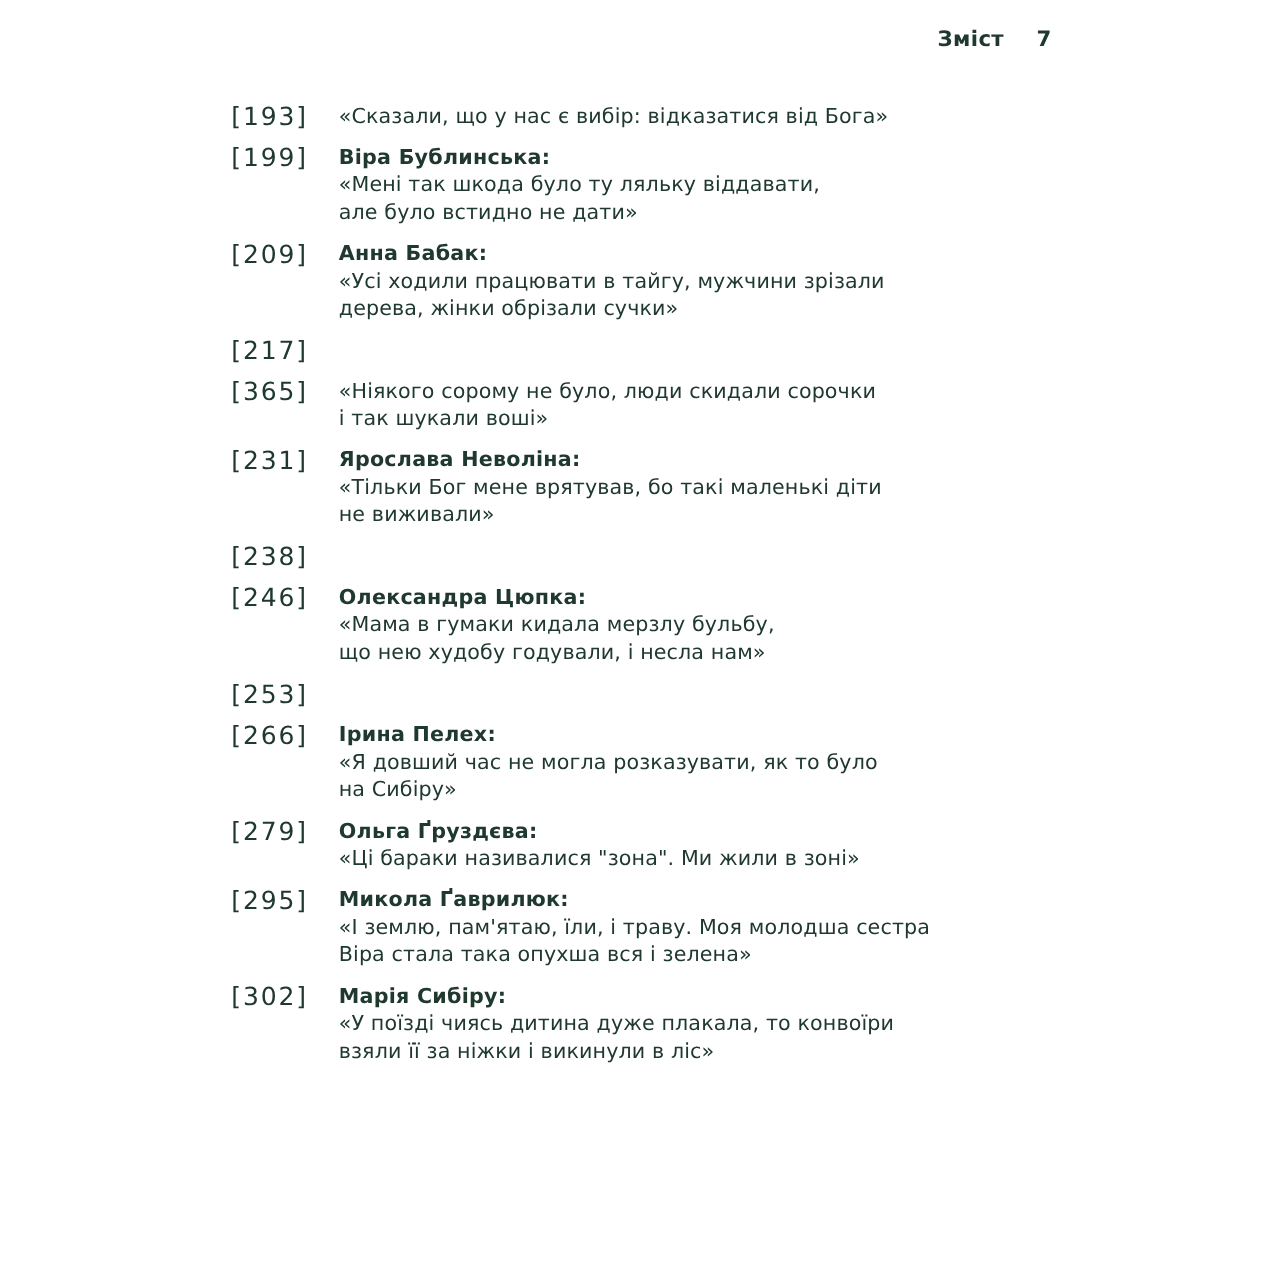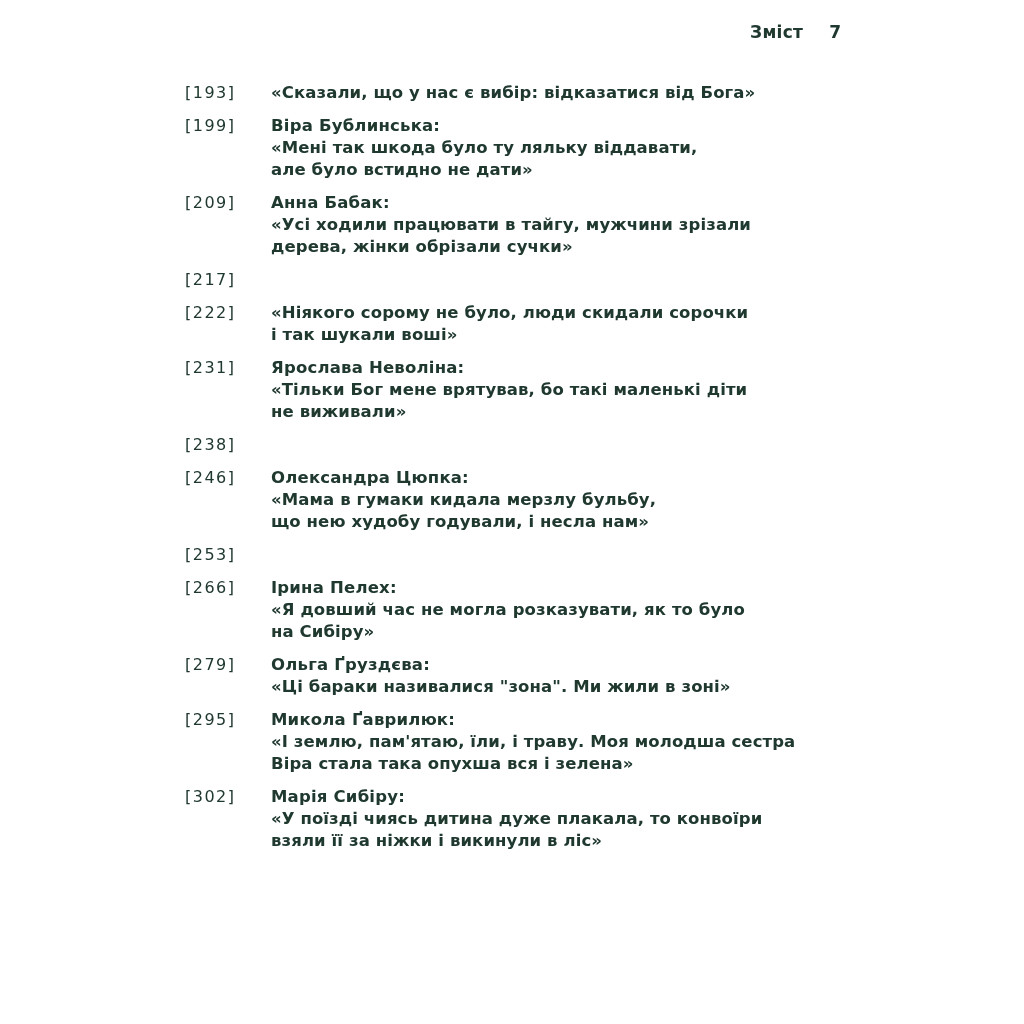--- a/index.html
+++ b/index.html
@@ -34,37 +34,37 @@
     top: 82px;
     width: 660px;
   }
   .entry {
     display: flex;
     align-items: flex-start;
     margin-bottom: 11px;
   }
   .entry-num {
     flex: 0 0 86px;
-    font-size: 16px;
+    font-size: 20px;
     letter-spacing: 1.5px;
     color: #20392f;
     line-height: 22px;
     white-space: nowrap;
   }
   .entry-body {
     flex: 1;
     font-size: 16.5px;
     line-height: 22px;
   }
   .entry-name {
     font-weight: 700;
     letter-spacing: 0.2px;
   }
   .entry-quote {
-    font-weight: 700;
+    font-weight: 400;
     letter-spacing: 0.1px;
   }
 </style>
 </head>
 <body>
 
 <div class="page">
 
   <div class="page-header">
     <span>Зміст</span>
@@ -101,21 +101,21 @@
             <div>дерева, жінки обрізали сучки»</div>
           </div>
     </div>
   </div>
 
   <div class="entry">
     <div class="entry-num">[217]</div>
   </div>
 
   <div class="entry">
-    <div class="entry-num">[222]</div>
+    <div class="entry-num">[365]</div>
     <div class="entry-body">
       <div class="entry-quote">
             <div>«Ніякого сорому не було, люди скидали сорочки</div>
             <div>і так шукали воші»</div>
           </div>
     </div>
   </div>
 
   <div class="entry">
     <div class="entry-num">[231]</div>

